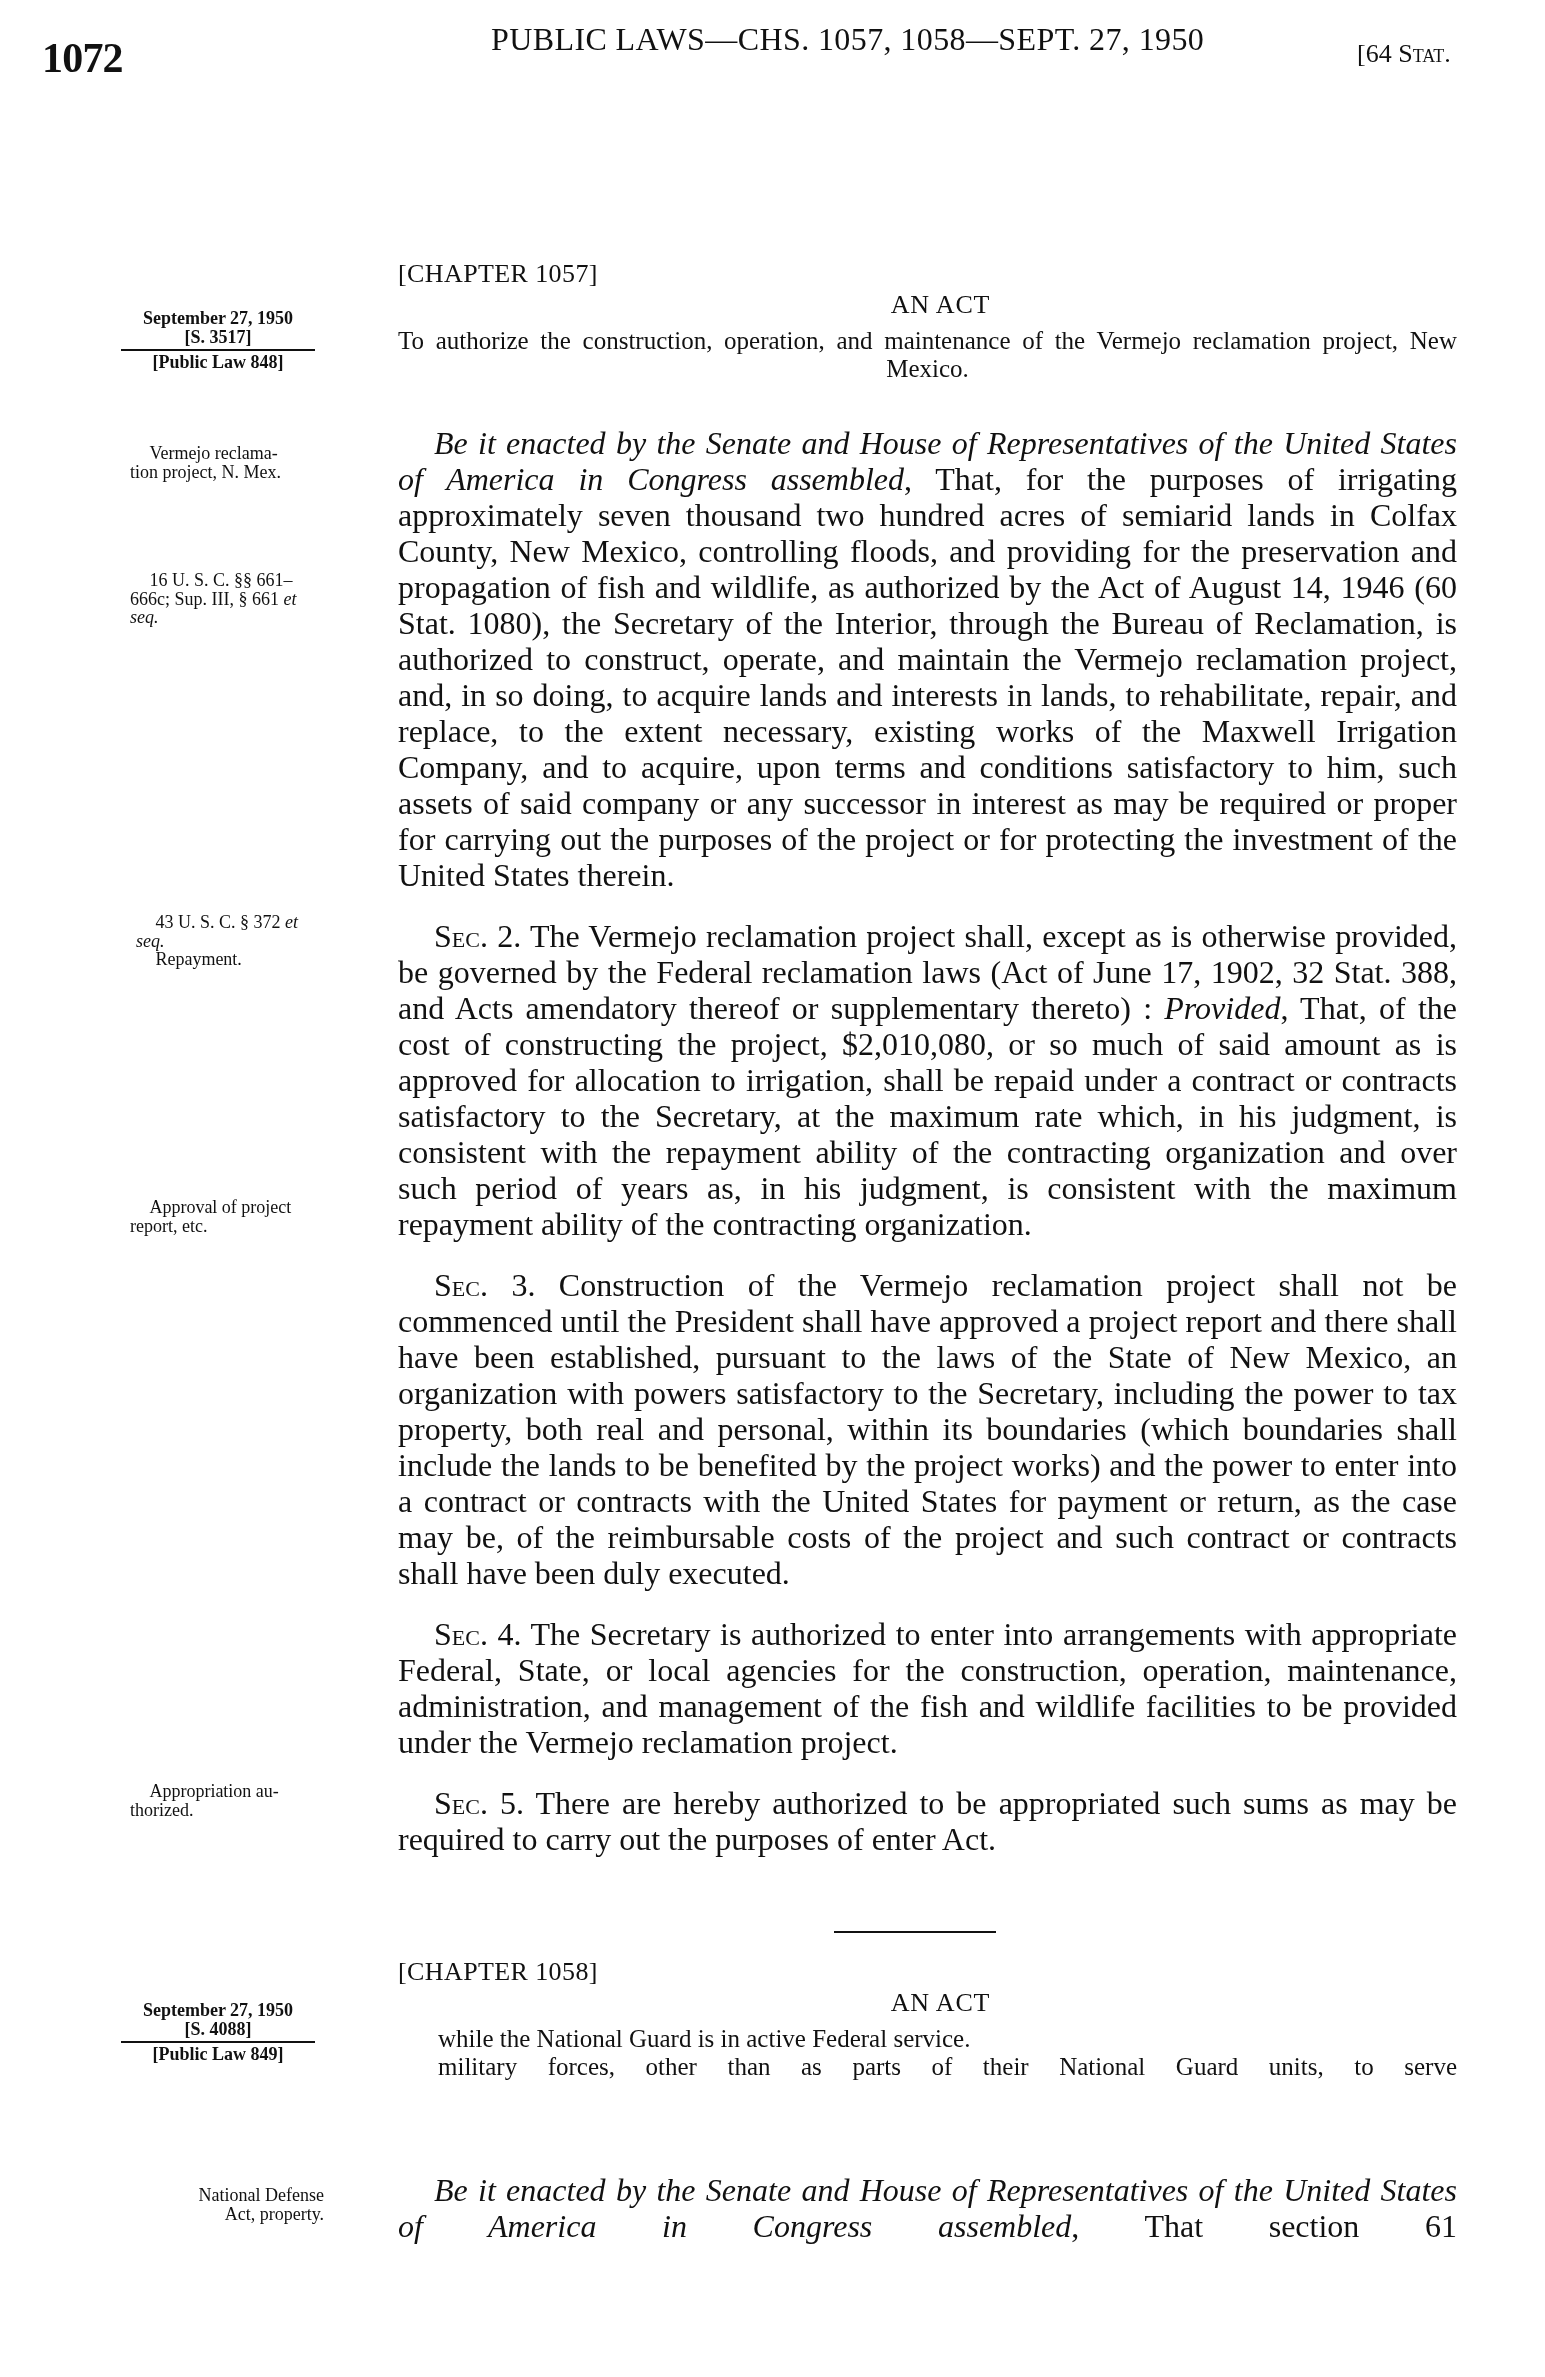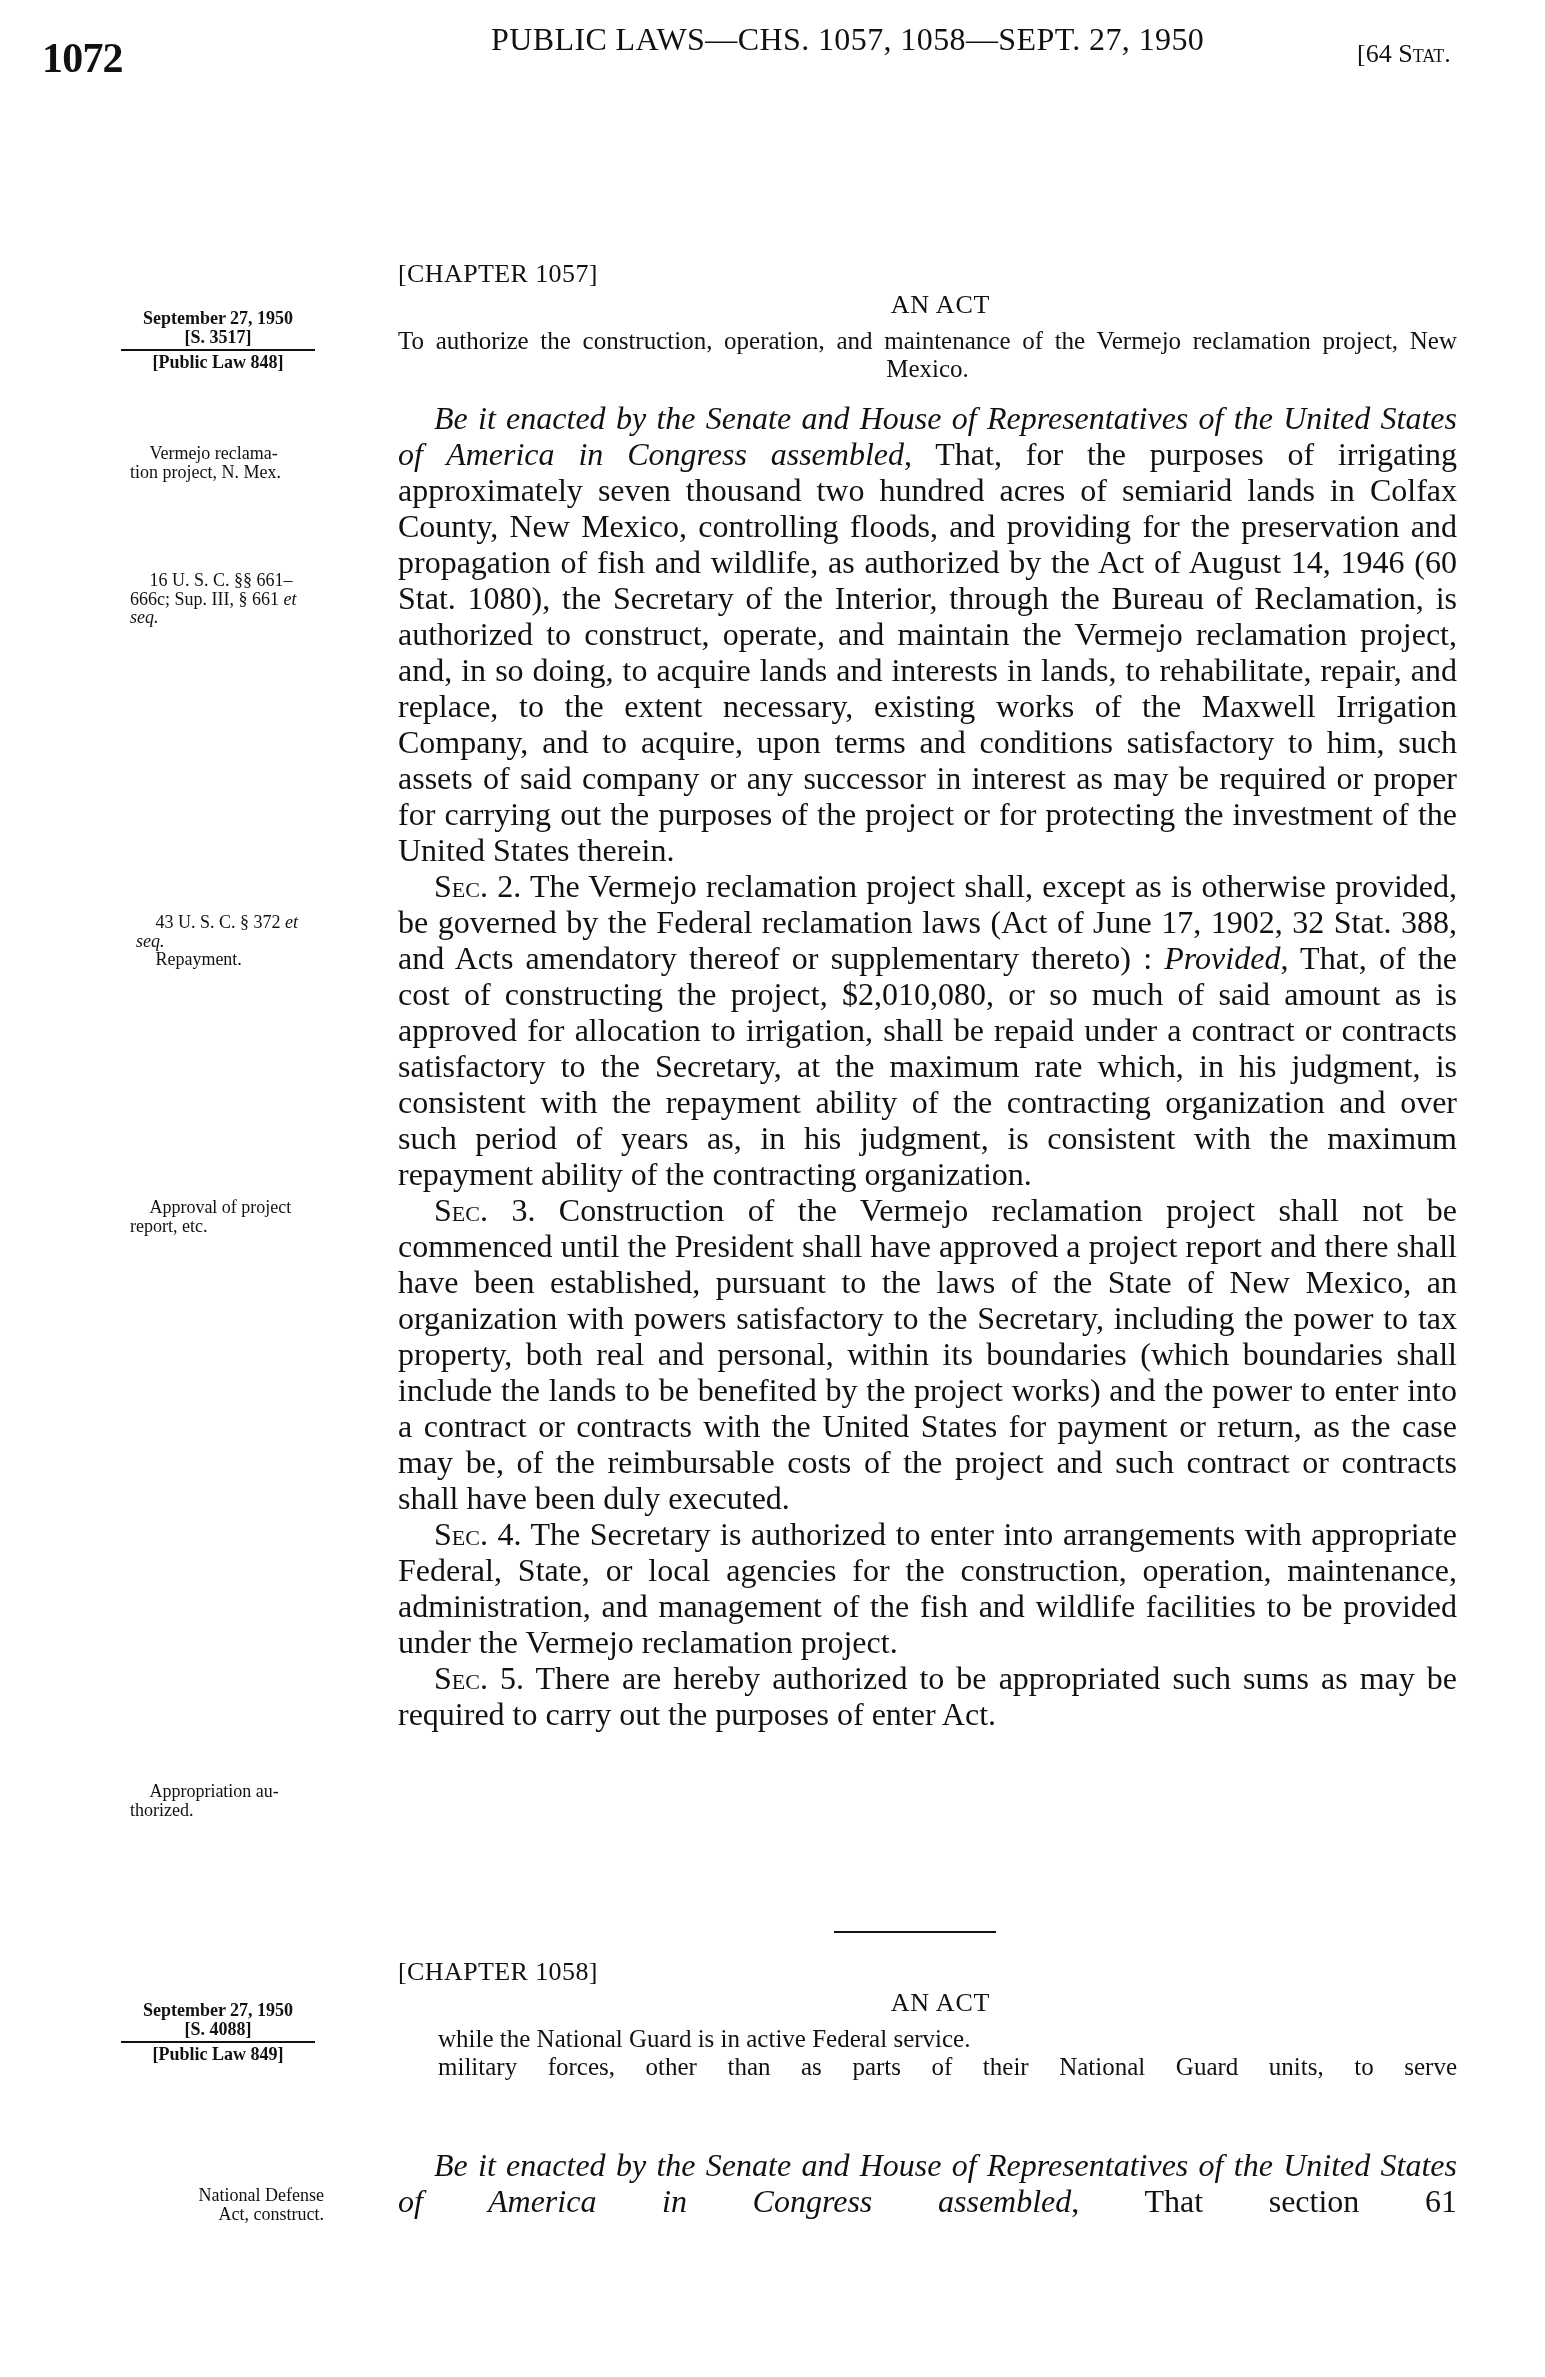--- a/index.html
+++ b/index.html
@@ -27,21 +27,21 @@
   }
   .margin-note .r { display: block; text-indent: 19.4px; }
   .margin-note .i { font-style: italic; }
   .mhead { width: 194px; text-align: center; font-size: 18px; line-height: 19.4px; font-weight: bold; }
   .mhead .rule { border-top: 2.4px solid #111; margin: 1.6px 0 1.6px 0; }
 
   .body {
     left: 398px; width: 1059px; font-size: 32px; line-height: 36px;
   }
   .body p { margin: 0; text-align: justify; }
-  .body .ind { text-indent: 36px; }
+  .body .ind { text-indent: 36px; margin-top: 25px; }
   .body .it { font-style: italic; }
   .body .sc { font-variant: small-caps; }
   .sep { border-top: 2.4px solid #111; width: 162px; }
 </style>
 </head>
 <body>
 
 <div class="abs pagenum">1072</div>
 <div class="abs running">PUBLIC LAWS—CHS. 1057, 1058—SEPT. 27, 1950</div>
 <div class="abs stat">
@@ -103,19 +103,19 @@
 
 <div class="abs mhead" style="left:121px; top:2001px;">
   <div>September 27, 1950</div>
   <div>[S. 4088]</div>
   <div class="rule"></div>
   <div>[Public Law 849]</div>
 </div>
 
 <div class="abs margin-note" style="left:130px; top:2186px;text-align:right;">
   <span class="r">National Defense</span>
-  <span>Act, construct.</span>
+  <span>Act, property.</span>
 </div>
 
 <div class="abs body" style="top:2147px;">
   <p class="ind" style="text-align-last: justify;"><span class="it">Be it enacted by the Senate and House of Representatives of the United States of America in Congress assembled</span><span>, That section 61</span></p>
 </div>
 
 
 </body></html>

